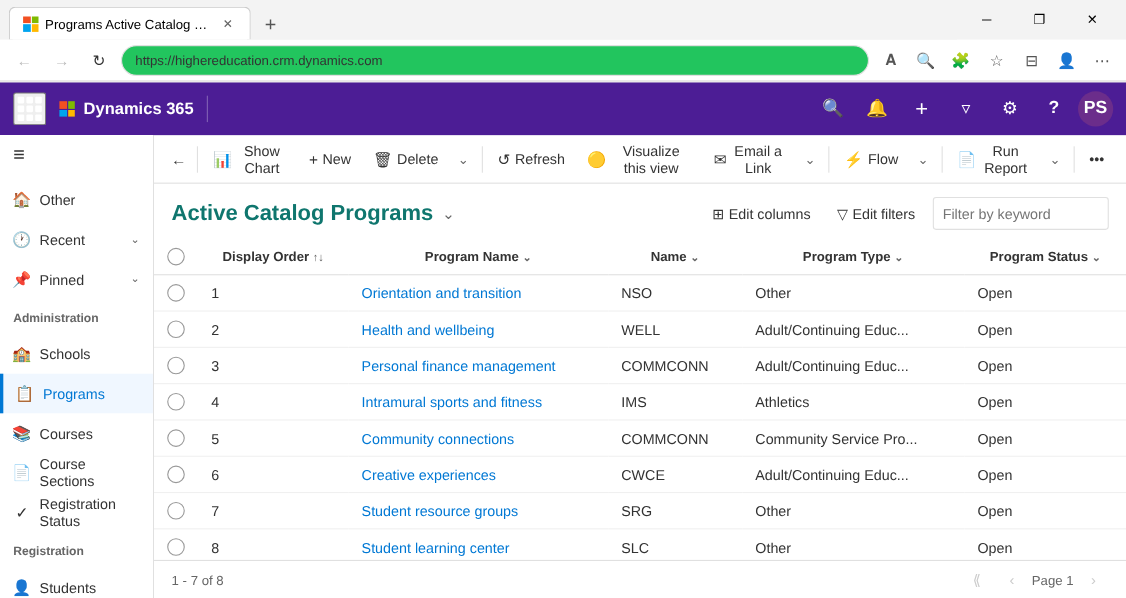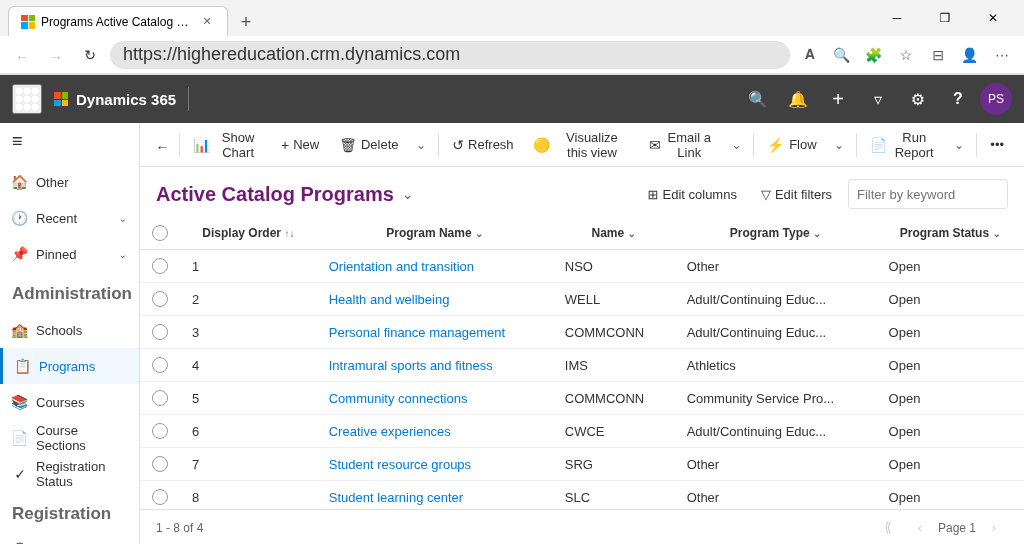--- a/index.html
+++ b/index.html
@@ -6,71 +6,71 @@
     body { font-family: 'Segoe UI', Arial, sans-serif; font-size: 13px; background: #fff; overflow: hidden; }
 
     
     .browser-chrome { background: #f3f3f3; border-bottom: 1px solid #ddd; }
     .browser-titlebar { display: flex; align-items: center; height: 36px; padding: 0 8px; background: #f3f3f3; }
     .browser-tabs { display: flex; align-items: flex-end; height: 36px; background: #f3f3f3; }
     .browser-tab { display: flex; align-items: center; height: 30px; padding: 0 12px; background: #fff; border: 1px solid #ccc; border-bottom: none; border-radius: 6px 6px 0 0; font-size: 12px; gap: 6px; max-width: 220px; }
     .browser-nav { display: flex; align-items: center; height: 38px; padding: 0 8px; gap: 6px; background: #fff; border-bottom: 1px solid #e0e0e0; }
     .browser-nav-btn { width: 28px; height: 28px; display: flex; align-items: center; justify-content: center; border-radius: 50%; border: none; background: transparent; cursor: pointer; color: #333; font-size: 14px; }
     .browser-nav-btn.disabled { color: #bbb; cursor: default; }
-    .url-bar { flex: 1; height: 28px; border: 1px solid #e0e0e0; border-radius: 14px; padding: 0 12px; font-size: 18px; background: #e5e5e5; display: flex; align-items: center; color: #333; }
+    .url-bar { flex: 1; height: 28px; border: 1px solid #e0e0e0; border-radius: 14px; padding: 0 12px; font-size: 12px; background: #22c55e; display: flex; align-items: center; color: #333; }
     .browser-nav-icons { display: flex; gap: 4px; align-items: center; }
     .nav-icon-btn { width: 28px; height: 28px; display: flex; align-items: center; justify-content: center; border-radius: 50%; border: none; background: transparent; cursor: pointer; color: #555; font-size: 14px; }
     .win-controls { display: flex; gap: 2px; margin-left: 4px; }
     .win-btn { width: 46px; height: 32px; display: flex; align-items: center; justify-content: center; border: none; background: transparent; cursor: pointer; font-size: 12px; }
     .tab-close { width: 16px; height: 16px; display: flex; align-items: center; justify-content: center; border-radius: 50%; font-size: 11px; color: #666; }
     .new-tab-btn { width: 28px; height: 28px; display: flex; align-items: center; justify-content: center; border-radius: 50%; border: none; background: transparent; cursor: pointer; font-size: 18px; color: #555; margin-left: 4px; }
 
     
-    .app-header { display: flex; align-items: center; height: 48px; background: #404040; color: #fff; padding: 0 12px; gap: 12px; }
+    .app-header { display: flex; align-items: center; height: 48px; background: #4c1d95; color: #fff; padding: 0 12px; gap: 12px; }
     .app-header-waffle { width: 30px; height: 30px; display: flex; align-items: center; justify-content: center; cursor: pointer; }
     .waffle-grid { display: grid; grid-template-columns: repeat(3,6px); grid-template-rows: repeat(3,6px); gap: 2px; }
     .waffle-dot { width: 6px; height: 6px; background: #fff; border-radius: 1px; }
     .app-header-logo { display: flex; align-items: center; gap: 8px; }
     .dynamics-logo { width: 20px; height: 20px; }
     .app-header-title { font-size: 15px; font-weight: 600; color: #fff; }
     .app-header-module { font-size: 14px; color: #ccc; margin-left: 4px; }
     .header-divider { width: 1px; height: 24px; background: rgba(255,255,255,0.3); }
     .header-spacer { flex: 1; }
     .header-icons { display: flex; align-items: center; gap: 4px; }
     .header-icon-btn { width: 36px; height: 36px; display: flex; align-items: center; justify-content: center; border-radius: 50%; border: none; background: transparent; cursor: pointer; color: #fff; font-size: 16px; }
-    .avatar-btn { width: 32px; height: 32px; border-radius: 50%; background: #6b2d8b; display: flex; align-items: center; justify-content: center; color: #fff; font-size: 12px; font-weight: 400; cursor: pointer; border: none; }
+    .avatar-btn { width: 32px; height: 32px; border-radius: 50%; background: #6b2d8b; display: flex; align-items: center; justify-content: center; color: #fff; font-size: 16px; font-weight: 700; cursor: pointer; border: none; }
 
     
     .app-body { display: flex; height: calc(544px - 36px - 38px - 48px); }
 
     
     .sidebar { width: 140px; background: #fff; border-right: 1px solid #e0e0e0; overflow-y: auto; flex-shrink: 0; }
     .sidebar-toggle { padding: 8px 12px; }
     .sidebar-toggle-btn { border: none; background: transparent; cursor: pointer; font-size: 18px; color: #333; }
     .sidebar-section { padding: 4px 0; }
     .sidebar-item { display: flex; align-items: center; height: 36px; padding: 0 12px; cursor: pointer; color: #333; font-size: 13px; gap: 8px; }
     .sidebar-item.active { color: #0078d4; border-left: 3px solid #0078d4; background: #f0f7ff; }
     .sidebar-item-icon { width: 16px; height: 16px; flex-shrink: 0; display: flex; align-items: center; justify-content: center; font-size: 14px; }
-    .sidebar-group-label { font-size: 17px; font-weight: 600; color: #666; padding: 8px 12px 4px; text-transform: none; }
+    .sidebar-group-label { font-size: 11px; font-weight: 600; color: #666; padding: 8px 12px 4px; text-transform: none; }
     .sidebar-expand { margin-left: auto; font-size: 10px; color: #666; }
 
     
     .command-bar { display: flex; align-items: center; height: 44px; padding: 0 12px; border-bottom: 1px solid #e0e0e0; gap: 4px; background: #fff; }
     .cmd-back { width: 28px; height: 28px; display: flex; align-items: center; justify-content: center; border-radius: 50%; border: none; background: transparent; cursor: pointer; color: #333; font-size: 14px; }
     .cmd-btn { display: flex; align-items: center; height: 32px; padding: 0 8px; border: none; background: transparent; cursor: pointer; color: #333; font-size: 13px; gap: 4px; border-radius: 3px; }
     .cmd-btn-icon { font-size: 14px; }
     .cmd-separator { width: 1px; height: 24px; background: #e0e0e0; margin: 0 2px; }
     .cmd-dropdown-btn { width: 28px; height: 32px; display: flex; align-items: center; justify-content: center; border: none; background: transparent; cursor: pointer; color: #666; font-size: 12px; }
 
     
     .main-content { flex: 1; display: flex; flex-direction: column; overflow: hidden; }
 
     
     .view-header { display: flex; align-items: center; padding: 12px 16px 8px; gap: 8px; }
-    .view-title { font-size: 20px; font-weight: 600; color: #701a75; }
+    .view-title { font-size: 20px; font-weight: 600; color: #0f766e; }
     .view-title-dropdown { font-size: 14px; color: #666; cursor: pointer; }
     .view-header-actions { margin-left: auto; display: flex; align-items: center; gap: 8px; }
     .view-action-btn { display: flex; align-items: center; height: 30px; padding: 0 8px; border: none; background: transparent; cursor: pointer; color: #333; font-size: 13px; gap: 4px; border-radius: 3px; }
     .filter-keyword { height: 30px; border: 1px solid #e0e0e0; border-radius: 3px; padding: 0 8px; font-size: 13px; width: 160px; outline: none; }
 
     
     .table-container { flex: 1; overflow-y: auto; }
     .data-table { width: 100%; border-collapse: collapse; }
     .data-table thead tr { border-bottom: 1px solid #e0e0e0; }
     .data-table th { padding: 8px 12px; text-align: center; font-size: 12px; font-weight: 600; color: #333; white-space: nowrap; cursor: pointer; }
@@ -425,21 +425,21 @@
       <td><a href="#" class="link-cell">Student learning center</a></td>
       <td>SLC</td>
       <td>Other</td>
       <td>Open</td>
     </tr>
           </tbody>
       </table>
     </div>
 
     <div class="table-footer">
-      <span>1 - 8 of 4</span>
+      <span>1 - 7 of 8</span>
       <div class="footer-spacer"></div>
       <div class="footer-nav">
         <button class="footer-nav-btn disabled">⟪</button>
         <button class="footer-nav-btn disabled">‹</button>
         <span>Page 1</span>
         <button class="footer-nav-btn disabled">›</button>
       </div>
     </div>
 
   </div>

